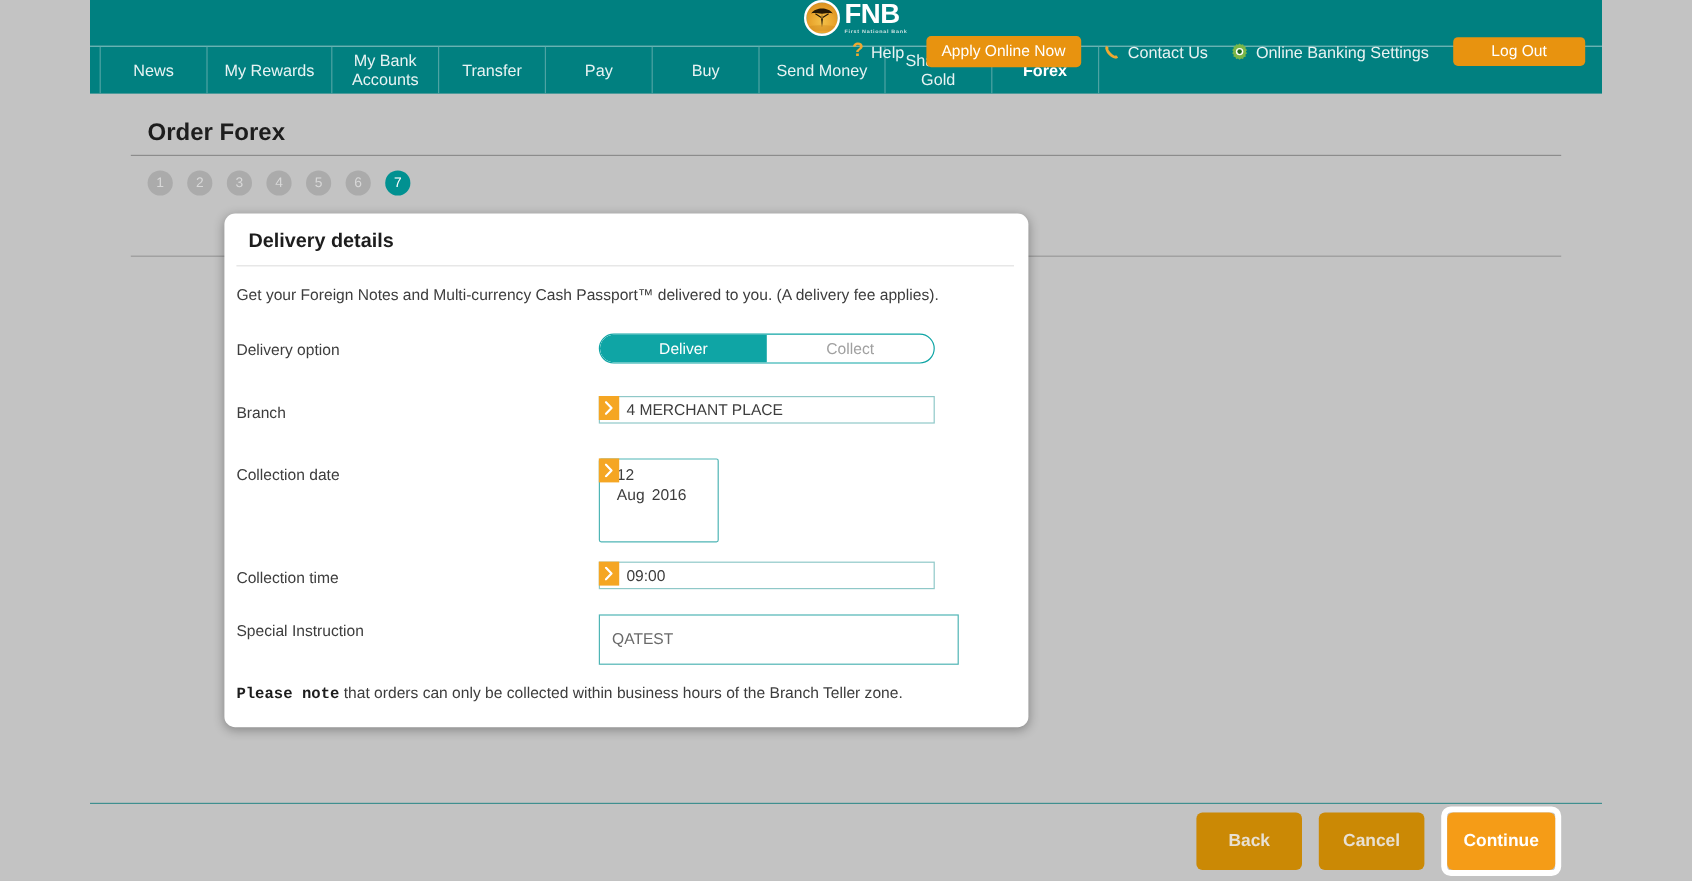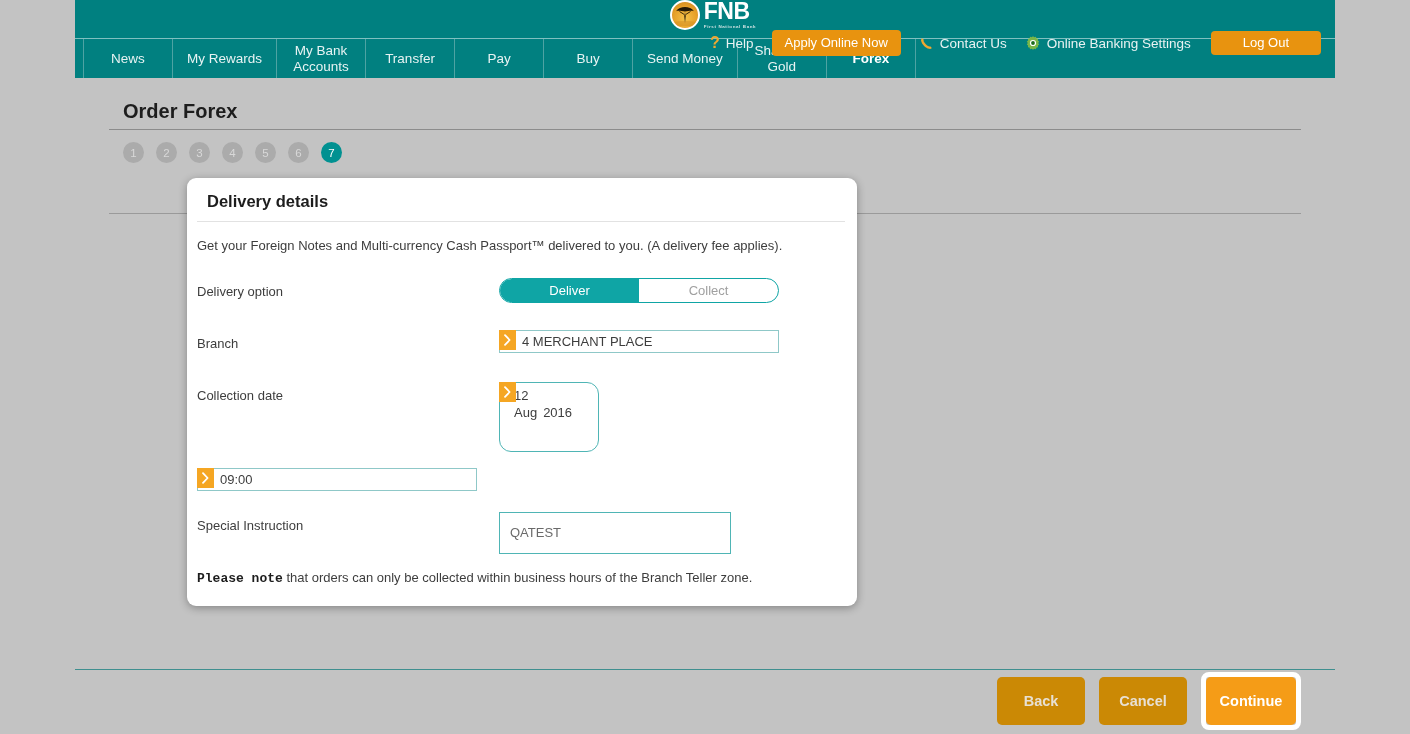--- a/index.html
+++ b/index.html
@@ -296,34 +296,34 @@
     display: flex;
     align-items: center;
   }
   .ibox.branch { width: 280px; height: 23px; padding-left: 22px; }
   .ibox.time   { width: 280px; height: 23px; padding-left: 22px; }
 
   .datebox {
     width: 100px;
     height: 70px;
     border: 1px solid #4fb5b5;
-    border-radius: 12px;
+    border-radius: 2px;
     box-sizing: border-box;
     padding: 4px 0 0 14px;
     font-size: 13px;
     color: #3d3d3d;
     line-height: 1.35;
     background: #ffffff;
   }
   .datebox .dnum { display: block; }
   .datebox .dmy  { display: block; }
   .datebox .dmy .mo { margin-right: 6px; }
 
   .textarea {
-    width: 232px;
+    width: 300px;
     height: 42px;
     border: 1px solid #4fb5b5;
     box-sizing: border-box;
     font-size: 13px;
     color: #6a6a6a;
     padding: 12px 0 0 10px;
     background: #ffffff;
   }
 
   .note {
@@ -503,20 +503,21 @@
             </span>
             <div class="datebox">
               <span class="dnum">12</span>
               <span class="dmy"><span class="mo">Aug</span><span>2016</span></span>
             </div>
           </div>
         </div>
       </div>
 
       <div class="frow" style="margin-top:16px;">
+        <div class="flabel">Collection time</div>
         <div class="fctl">
           <div class="ifield">
             <span class="chev">
               <svg width="9" height="12" viewBox="0 0 9 12">
                 <path d="M2 1.2 L6.6 6 L2 10.8" stroke="#ffffff" stroke-width="1.8" fill="none" stroke-linecap="round" stroke-linejoin="round"></path>
               </svg>
             </span>
             <div class="ibox time">09:00</div>
           </div>
         </div>

